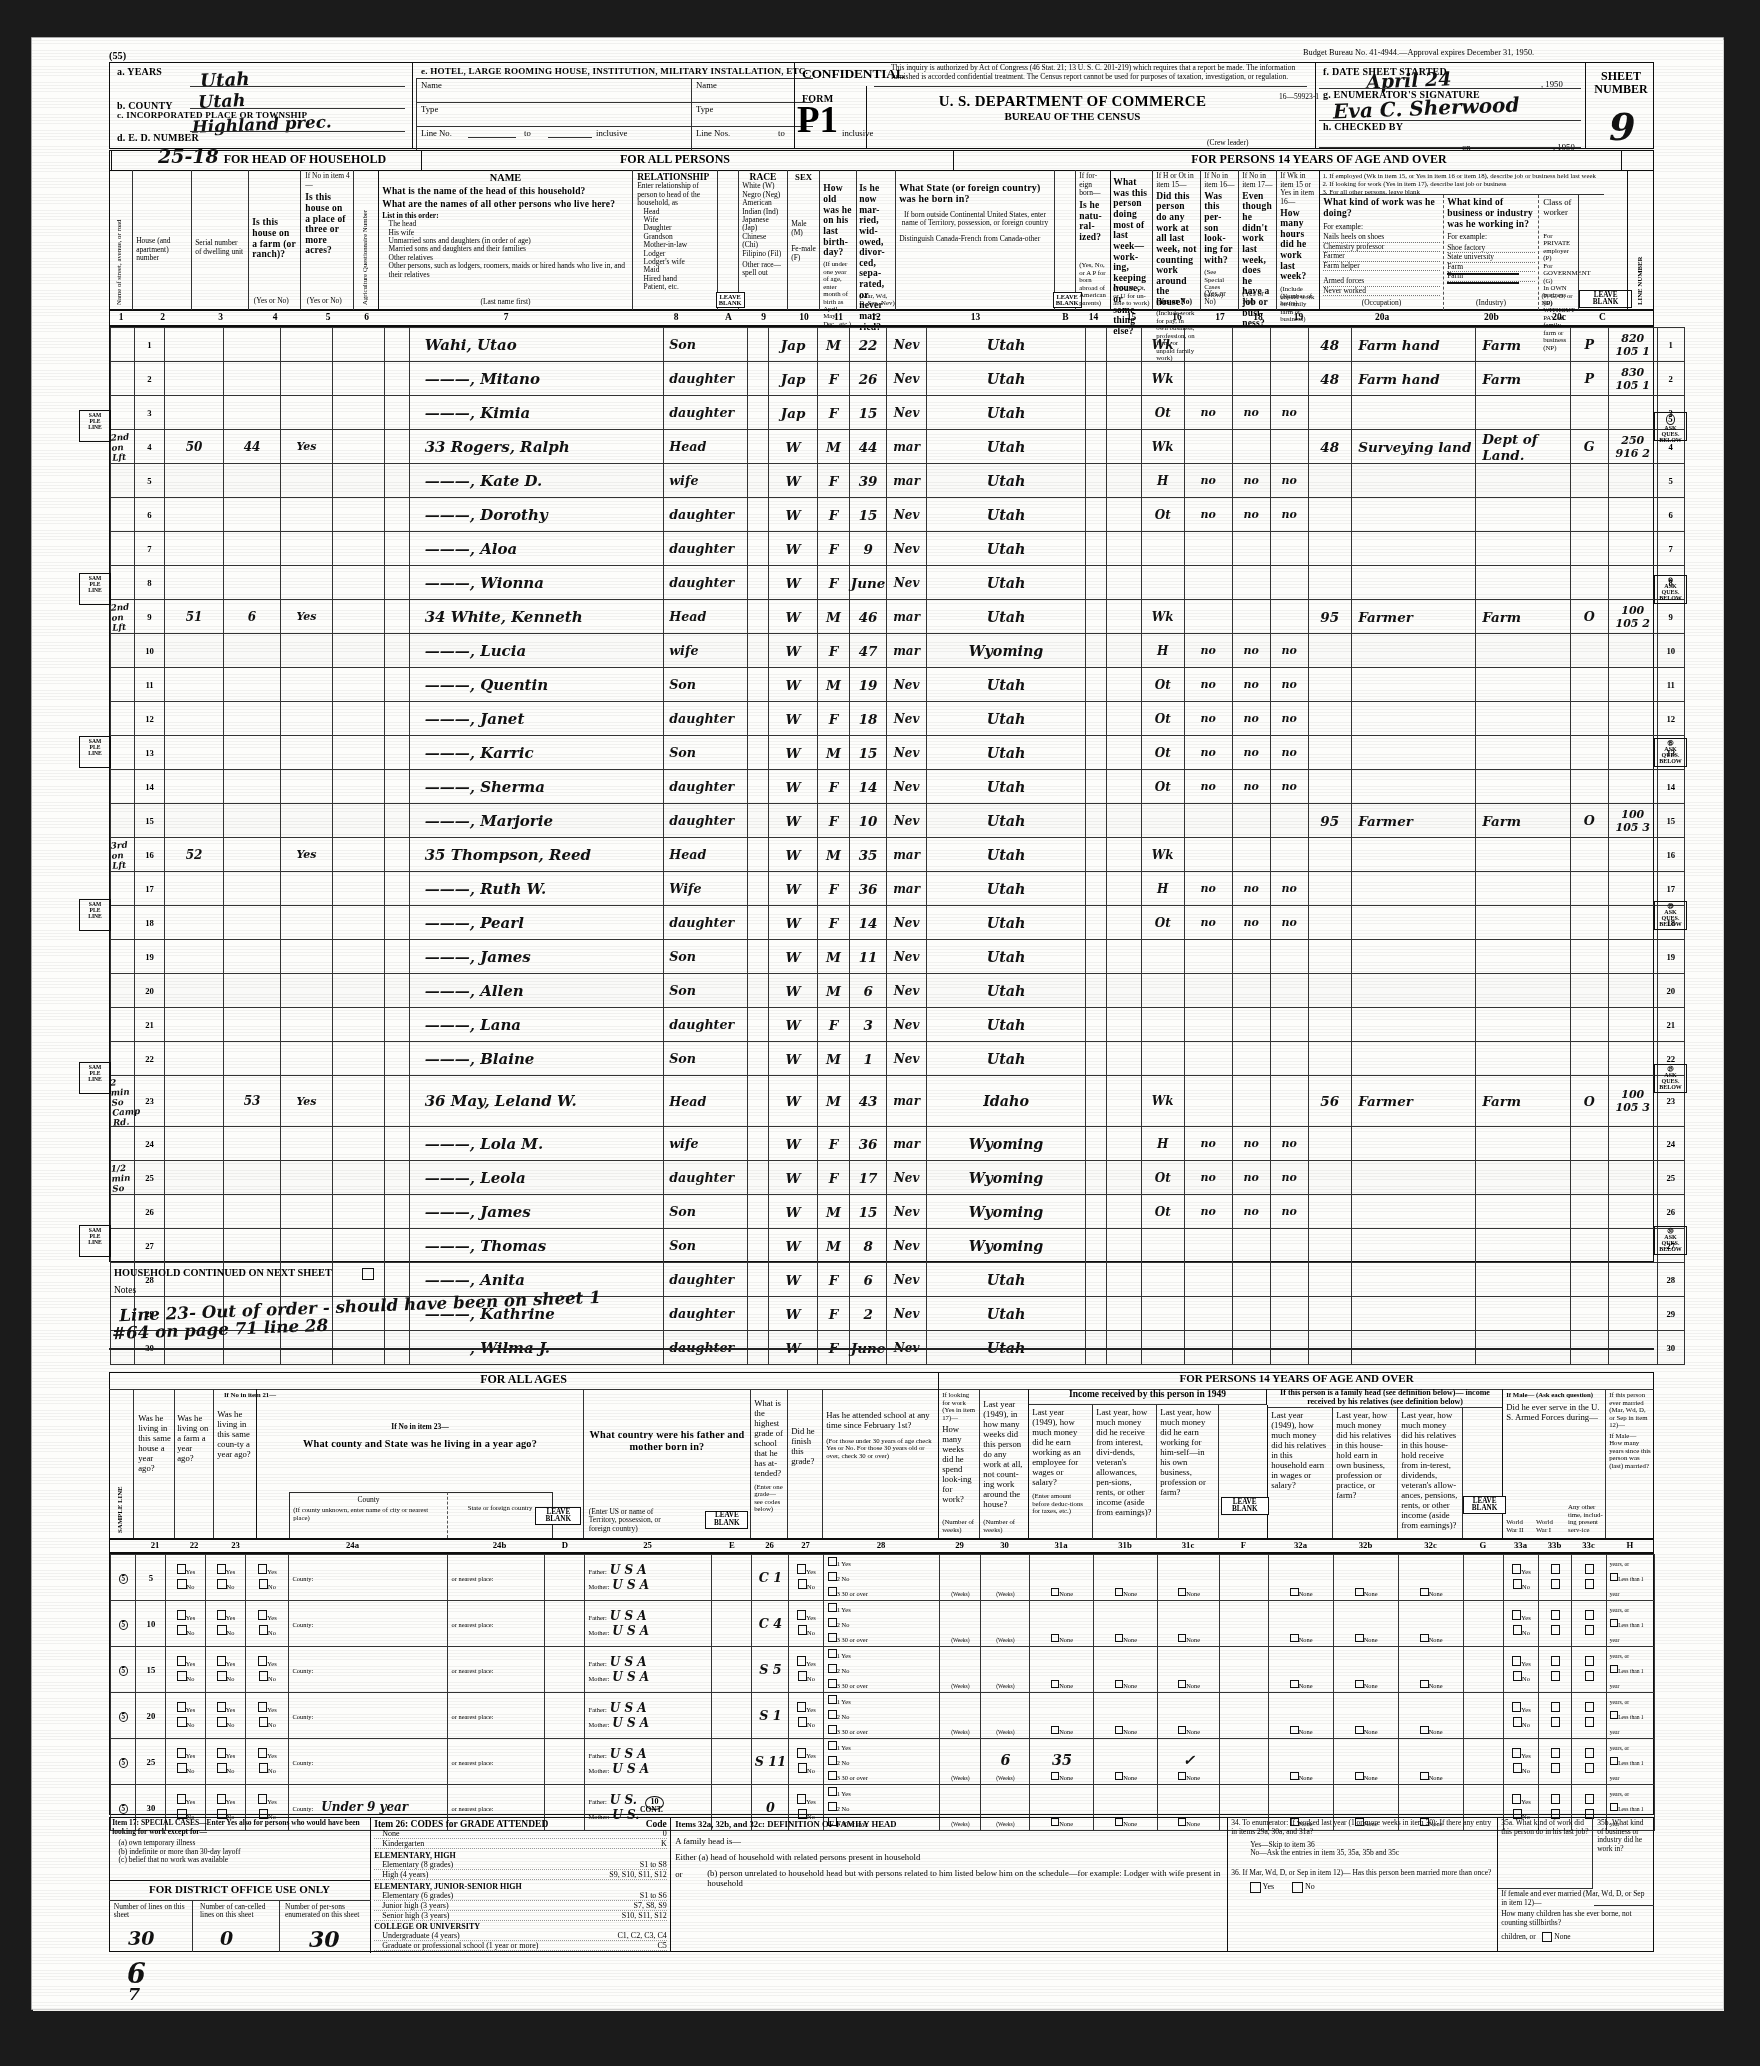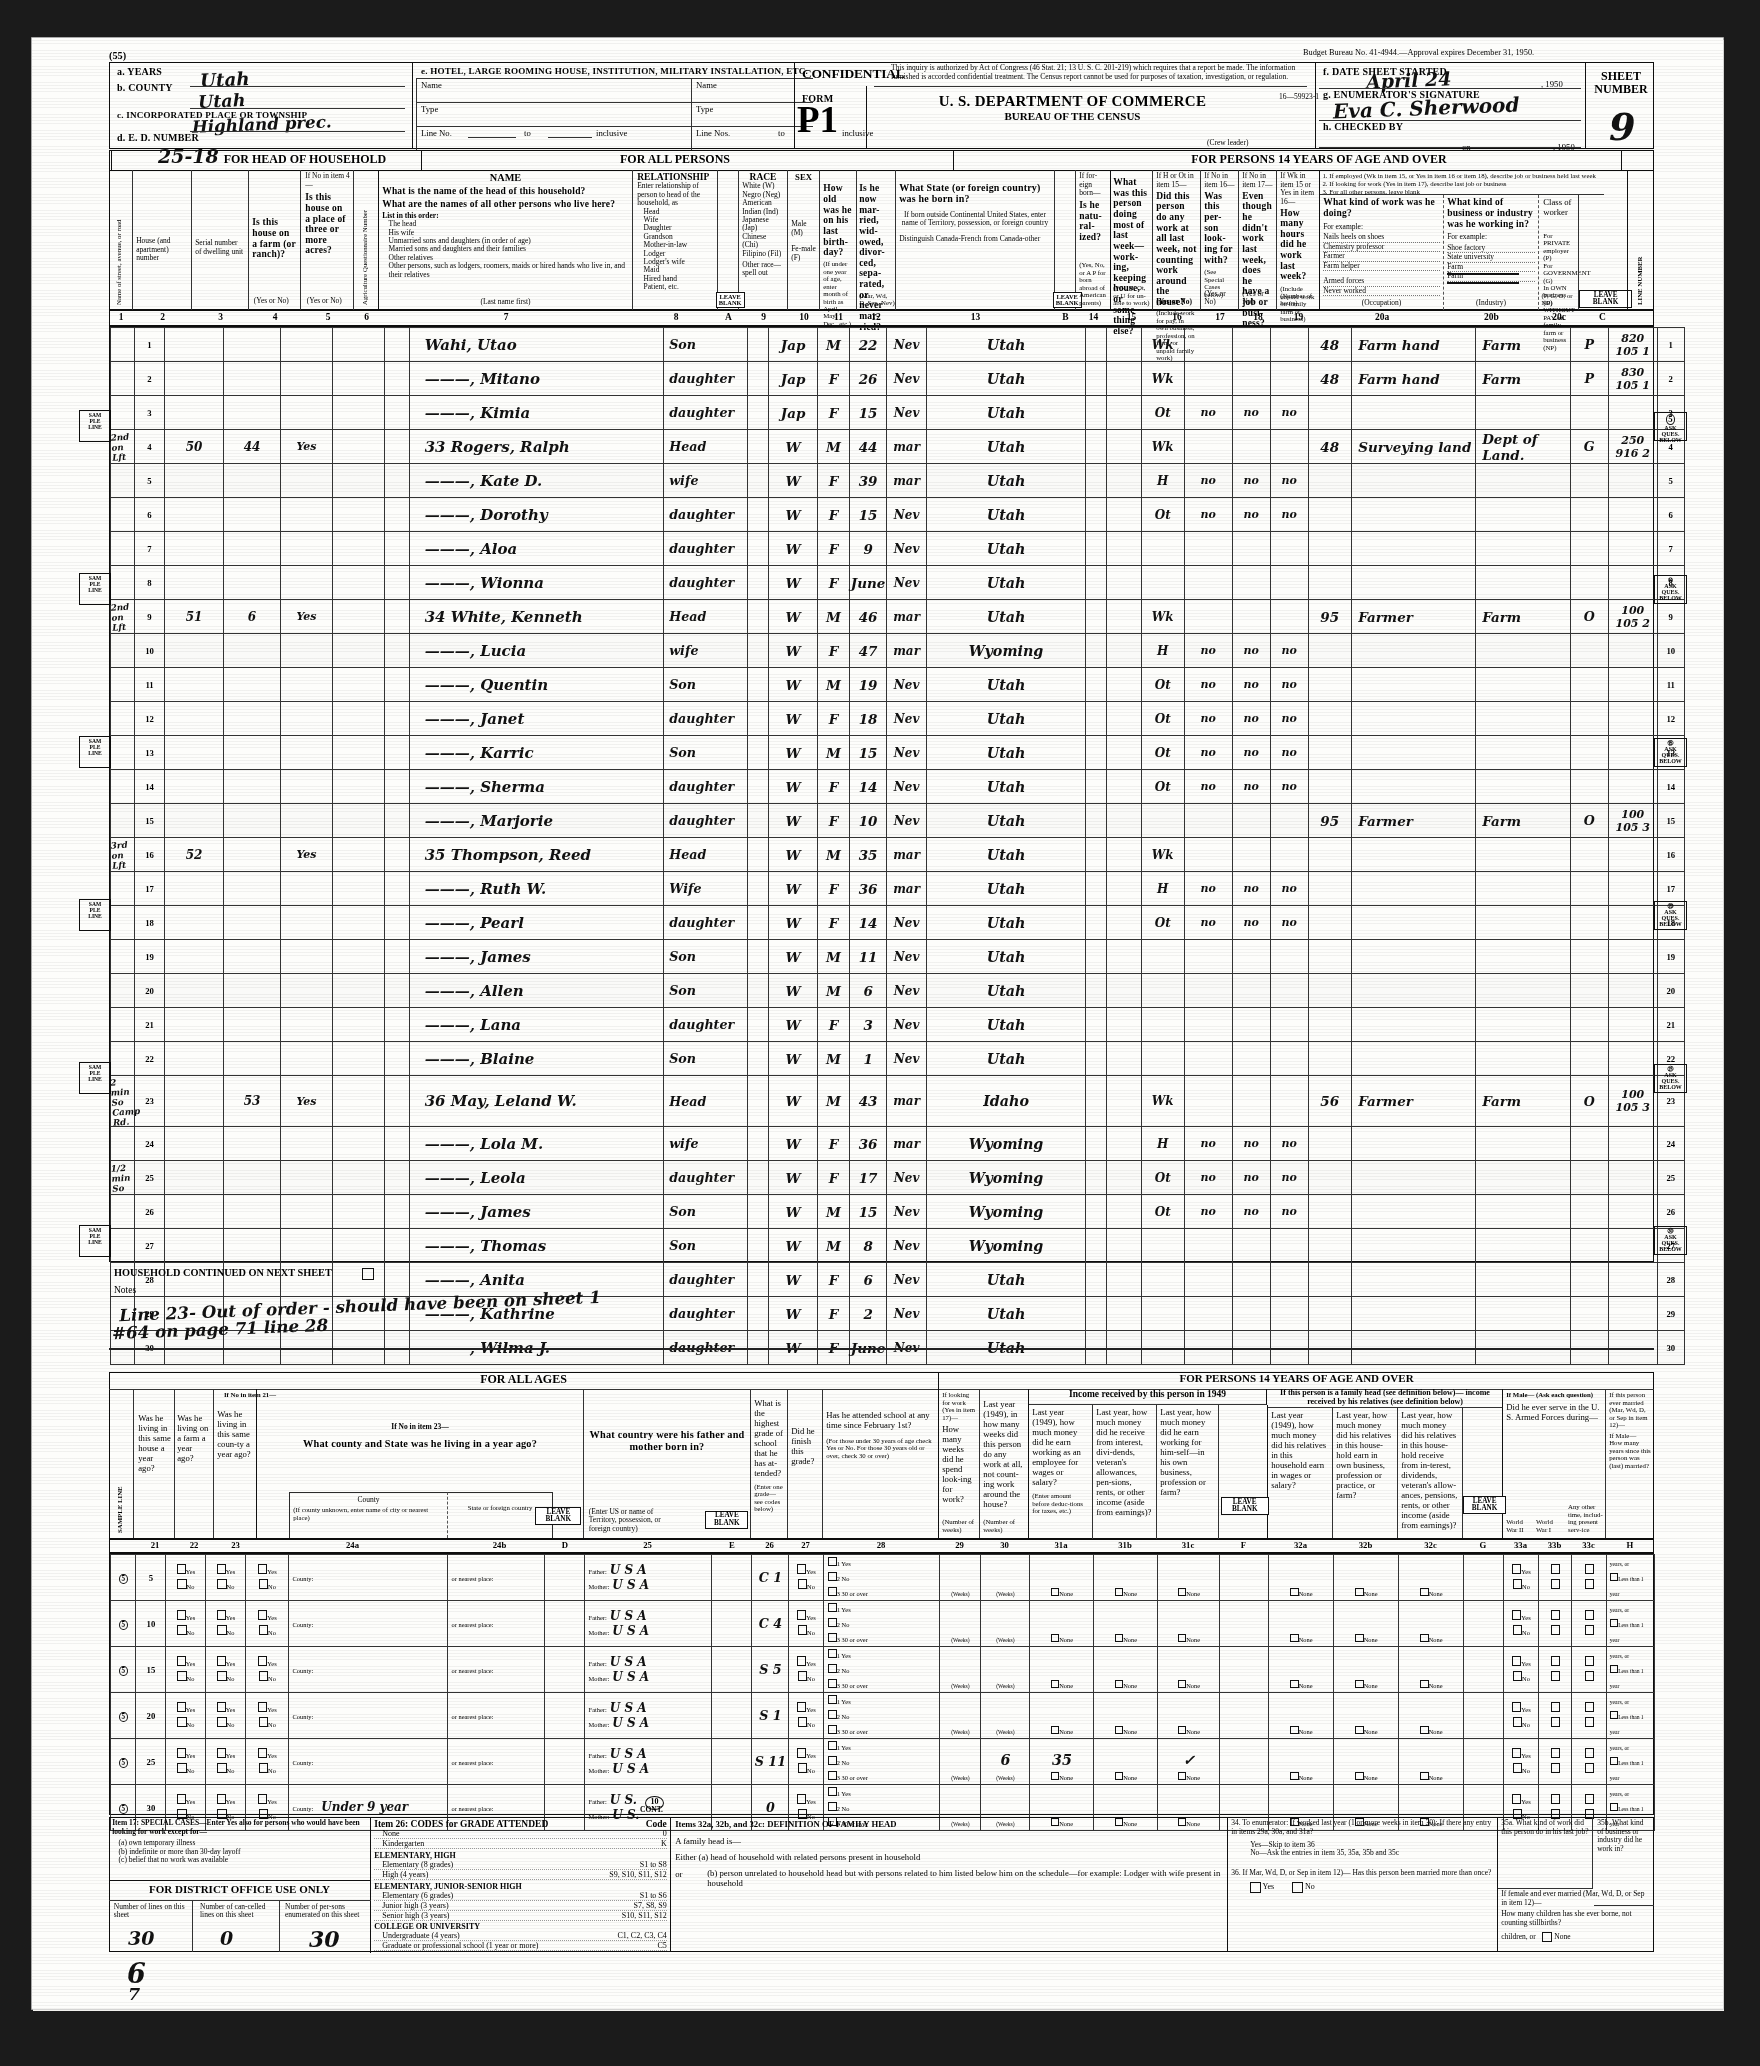--- a/index.html
+++ b/index.html
@@ -69,21 +69,21 @@
 
     <div class="blk" style="left:1224px;top:0px;font-size:8.3px;">Budget Bureau No. 41-4944.—Approval expires December 31, 1950.</div>
 
     <div class="blk bx" style="left:30px;top:14.3px;width:1545px;height:87px;"></div>
 
     <div class="blk" style="left:32px;top:15px;width:302px;height:86px;border-right:1.3px solid #111;"></div>
     <div class="blk lbl" style="left:38px;top:17.5px;">a. YEARS</div>
     <div class="blk hand" style="left:121px;top:20.7px;font-size:18.3px;">Utah</div>
     <div class="blk hdrline" style="left:111px;top:38px;width:215px;"></div>
 
-    <div class="blk lbl" style="left:38px;top:34px;">b. COUNTY</div>
+    <div class="blk lbl" style="left:38px;top:52px;">b. COUNTY</div>
     <div class="blk hand" style="left:119px;top:43px;font-size:17.5px;">Utah</div>
     <div class="blk hdrline" style="left:111px;top:60px;width:215px;"></div>
 
     <div class="blk lbl" style="left:38px;top:62px;font-size:9.1px;">c. INCORPORATED PLACE OR TOWNSHIP</div>
     <div class="blk hand" style="left:113px;top:66px;font-size:16.7px;">Highland prec.</div>
     <div class="blk hdrline" style="left:111px;top:83px;width:215px;"></div>
 
     <div class="blk lbl" style="left:38px;top:84px;">d. E. D. NUMBER</div>
     <div class="blk hand2" style="left:79px;top:97px;font-size:19px;">25-18</div>
 

